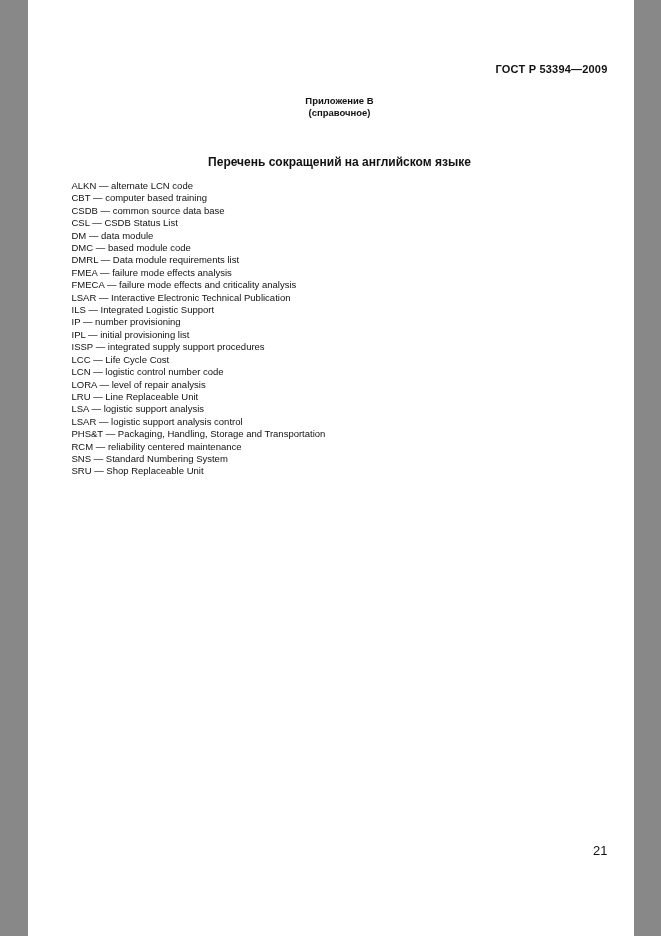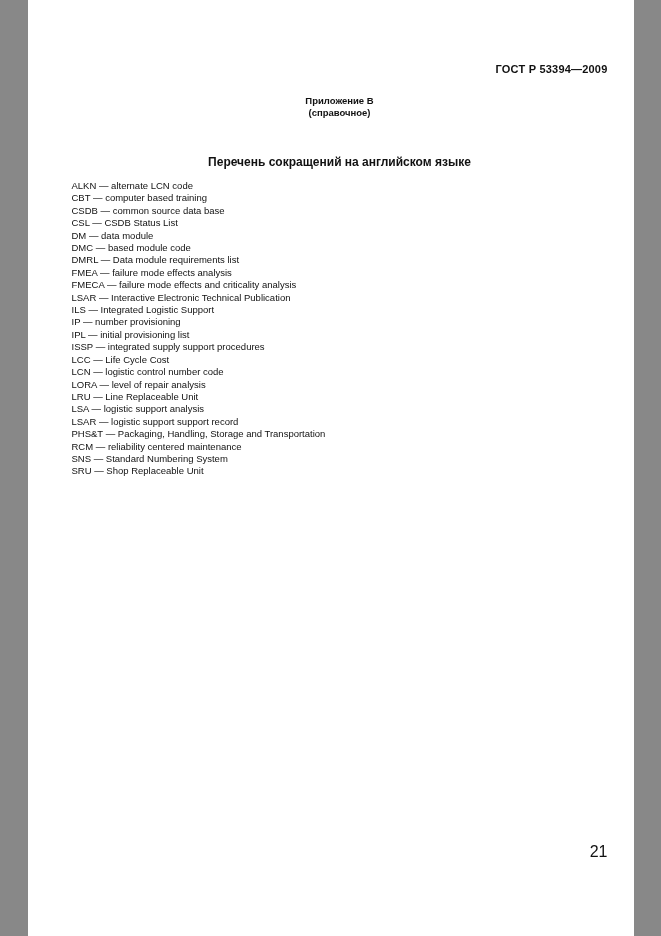--- a/index.html
+++ b/index.html
@@ -56,21 +56,21 @@
   }
   .abbr-list .list-item {
     white-space: nowrap;
   }
   .page-number {
     position: absolute;
     top: 843px;
     left: 44px;
     width: 536px;
     text-align: right;
-    font-size: 16px;
+    font-size: 13px;
   }
 </style>
 </head>
 <body>
 
 <div class="page">
 
   <div class="standard-code">ГОСТ Р 53394—2009</div>
 
   <div class="appendix-block">
@@ -93,21 +93,21 @@
       <div class="list-item"><span>LSAR</span> <span>—</span> <span>Interactive Electronic Technical Publication</span></div>
       <div class="list-item"><span>ILS</span> <span>—</span> <span>Integrated Logistic Support</span></div>
       <div class="list-item"><span>IP</span> <span>—</span> <span>number provisioning</span></div>
       <div class="list-item"><span>IPL</span> <span>—</span> <span>initial provisioning list</span></div>
       <div class="list-item"><span>ISSP</span> <span>—</span> <span>integrated supply support procedures</span></div>
       <div class="list-item"><span>LCC</span> <span>—</span> <span>Life Cycle Cost</span></div>
       <div class="list-item"><span>LCN</span> <span>—</span> <span>logistic control number code</span></div>
       <div class="list-item"><span>LORA</span> <span>—</span> <span>level of repair analysis</span></div>
       <div class="list-item"><span>LRU</span> <span>—</span> <span>Line Replaceable Unit</span></div>
       <div class="list-item"><span>LSA</span> <span>—</span> <span>logistic support analysis</span></div>
-      <div class="list-item"><span>LSAR</span> <span>—</span> <span>logistic support support record</span></div>
+      <div class="list-item"><span>LSAR</span> <span>—</span> <span>logistic support analysis control</span></div>
       <div class="list-item"><span>PHS&amp;T</span> <span>—</span> <span>Packaging, Handling, Storage and Transportation</span></div>
       <div class="list-item"><span>RCM</span> <span>—</span> <span>reliability centered maintenance</span></div>
       <div class="list-item"><span>SNS</span> <span>—</span> <span>Standard Numbering System</span></div>
       <div class="list-item"><span>SRU</span> <span>—</span> <span>Shop Replaceable Unit</span></div>
     </div>
 
   <div class="page-number">21</div>
 
 </div>
 

